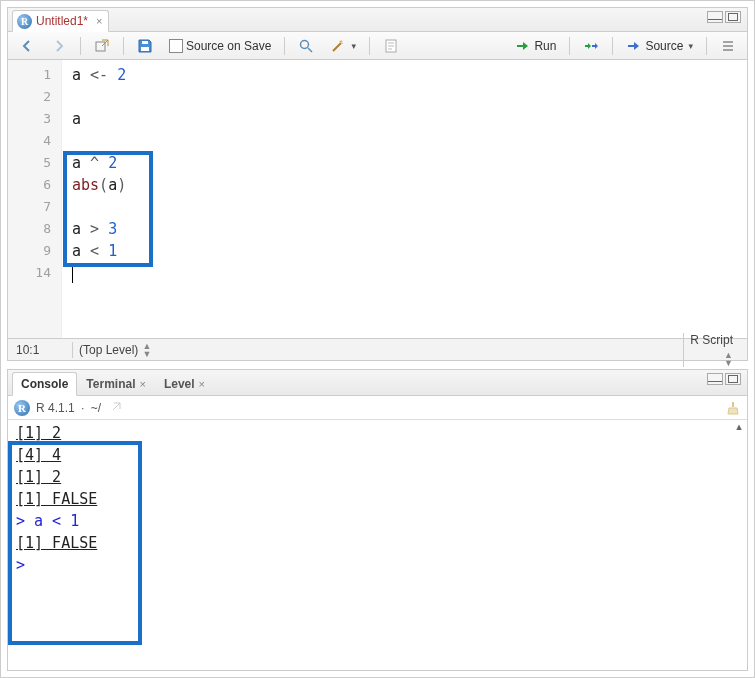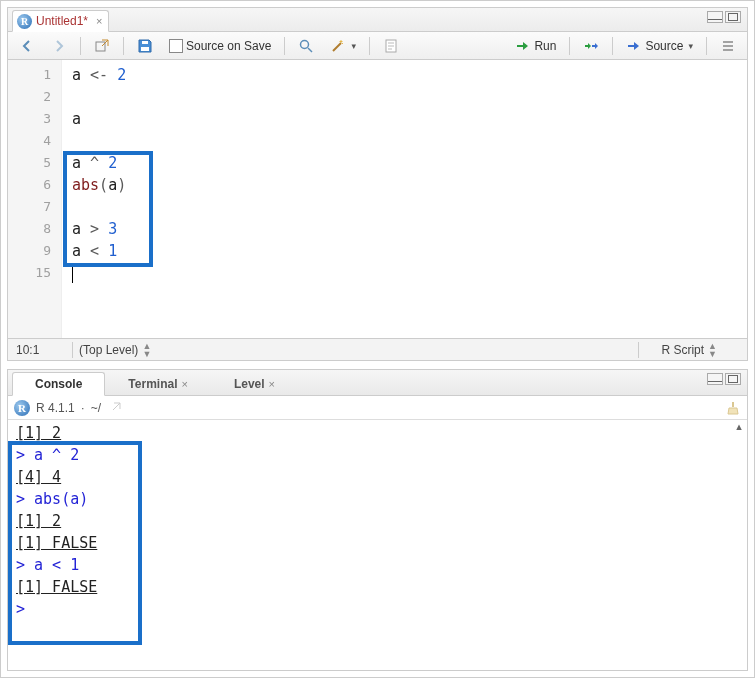--- a/index.html
+++ b/index.html
@@ -144,40 +144,40 @@
   .editor-status .cursorpos { width: 56px; }
   .scope {
     flex: 0 0 auto;
     display: flex; align-items: center; gap: 4px;
     padding: 0 6px;
     border-left: 1px solid #ccc;
   }
   .sort-arrows { font-size:9px; color:#888; line-height:8px; display:flex;flex-direction:column;}
   .editor-status .spacer2 { flex:1; }
   .filetype {
-    display:flex; align-items:center; gap:4px;
-    border-left:1px solid #ccc; padding:0 22px;
+    display:flex; align-items:flex-end; gap:4px;
+    border-left:1px solid #ccc; padding:0 6px;flex-direction:column;
   }
   
   .console-pane {
     position: absolute;
     left: 6px; right: 6px; top: 368px; bottom: 6px;
     display: flex; flex-direction: column;
   }
   .console-tabstrip {
     height: 26px;
     background: linear-gradient(#f6f6f6,#e9e9e9);
     border-bottom: 1px solid #ccc;
     display: flex; align-items: flex-end;
     padding-left: 4px;
     position: relative;
   }
   .ctab {
     height: 24px;
-    padding: 0 22px;
+    padding: 0 8px;
     display: flex; align-items: center; gap: 4px;
     border: 1px solid transparent;
     font-weight: 600; color: #555;
     border-radius: 3px 3px 0 0;
     position: relative; top: 1px;
     cursor: pointer;
   }
   .ctab.active {
     background: #fff;
     border: 1px solid #ccc;
@@ -348,21 +348,21 @@
     <div class="gutter" id="gutter">
         <div>1</div>
         <div>2</div>
         <div>3</div>
         <div>4</div>
         <div>5</div>
         <div>6</div>
         <div>7</div>
         <div>8</div>
         <div>9</div>
-        <div>15</div>
+        <div>14</div>
       </div>
     <div class="codetext" id="codetext"><div style="height: 22px;"><span class="tok-id">a</span><span> </span><span class="tok-op">&lt;-</span><span> </span><span class="tok-num">2</span></div><div style="height: 22px;">&nbsp;</div><div style="height: 22px;"><span class="tok-id">a</span></div><div style="height: 22px;">&nbsp;</div><div style="height: 22px;"><span class="tok-id">a</span><span> </span><span class="tok-op">^</span><span> </span><span class="tok-num">2</span></div><div style="height: 22px;"><span class="tok-fn">abs</span><span class="tok-op">(</span><span class="tok-id">a</span><span class="tok-op">)</span></div><div style="height: 22px;">&nbsp;</div><div style="height: 22px;"><span class="tok-id">a</span><span> </span><span class="tok-op">&gt;</span><span> </span><span class="tok-num">3</span></div><div style="height: 22px;"><span class="tok-id">a</span><span> </span><span class="tok-op">&lt;</span><span> </span><span class="tok-num">1</span></div><div style="height: 22px;"><span class="cursor"></span></div></div>
     <div class="highlight-box"></div>
   </div>
 
   <div class="editor-status">
     <span class="cursorpos">10:1</span>
     <span class="scope">
       <span>(Top Level)</span>
       <span class="sort-arrows">
@@ -418,23 +418,21 @@
       <svg viewBox="0 0 16 16">
           <path d="M8 2v5" stroke="#c2a24a" stroke-width="2"></path>
           <path d="M4 8h8l1 6H3z" fill="#e7d08a" stroke="#c2a24a"></path>
         </svg>
     </span>
   </div>
 
   <div class="console-body" id="consoleBody">
     <div class="console-hl"></div>
   <div class="out-line">[1] 2</div>
-      <div class="prompt-line">&gt; a ^ 2</div>
       <div class="out-line">[4] 4</div>
-      <div class="prompt-line">&gt; abs(a)</div>
       <div class="out-line">[1] 2</div>
       <div class="out-line">[1] FALSE</div>
       <div class="prompt-line">&gt; a &lt; 1</div>
       <div class="out-line">[1] FALSE</div>
       <div class="prompt-line">&gt; </div>
     </div>
   <div class="scroll-up">▴</div>
 </div>
 
 </body></html>

